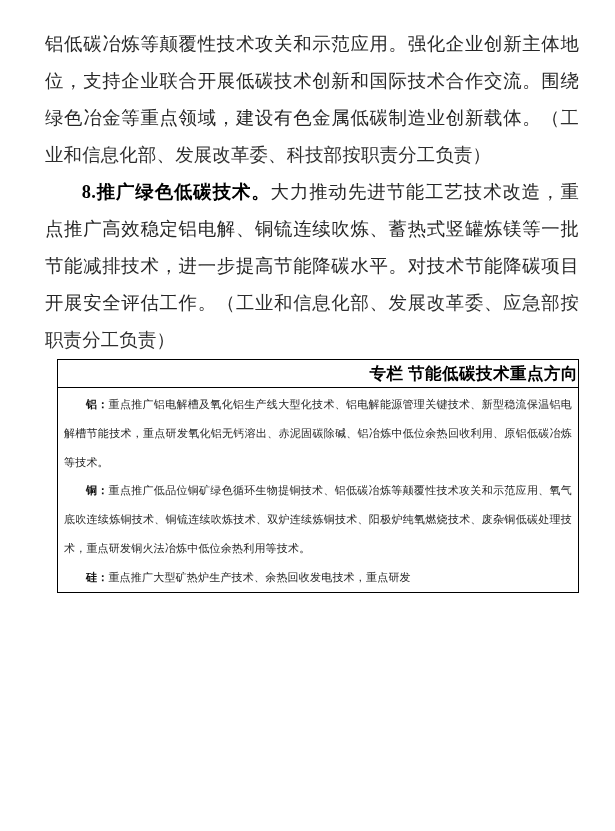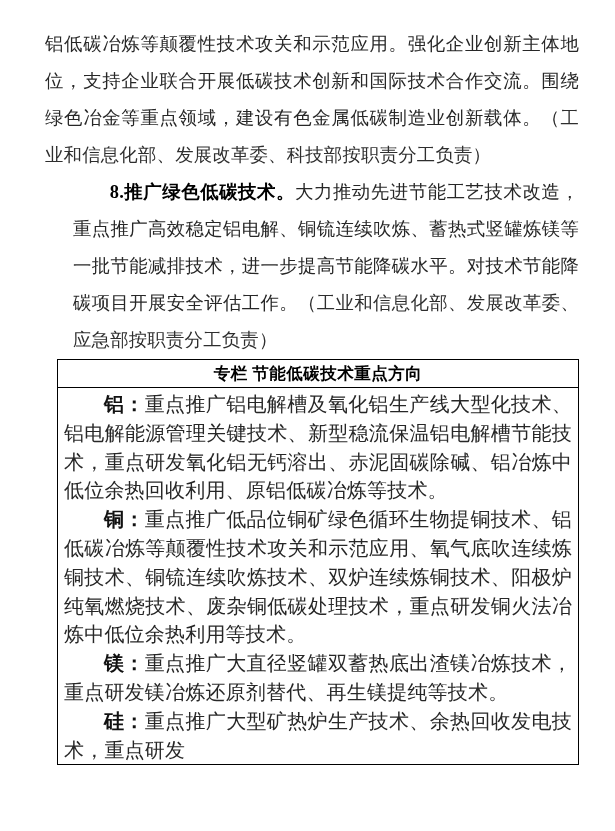--- a/index.html
+++ b/index.html
@@ -18,50 +18,50 @@
     font-family: "Liberation Serif", "DejaVu Serif", serif;
   }
   .para {
     margin: 0;
     font-size: 18.4px;
     line-height: 37px;
     text-align: justify;
     color: #272727;
     letter-spacing: 0.2px;
   }
-  .para.indent { text-indent: 2em; margin-left: 28px; }
+  .para.indent { text-indent: 2em; }
   .seg-bold {
     font-weight: bold;
     color: #000000;
   }
   .seg-kaiti {
     color: #2e2e2e;
   }
   .column-box {
     box-sizing: border-box;
     margin-left: 12px;
     border: 1.5px solid #000000;
     background: #ffffff;
   }
   .column-box-title {
     margin: 0;
     font-size: 16.5px;
     font-weight: bold;
-    text-align: center;
+    text-align: right;
     line-height: 27px;
     color: #000000;
     border-bottom: 1.5px solid #000000;
     letter-spacing: 0.5px;
   }
   .column-box-body {
     padding: 2px 6px 0 6px;
   }
   .box-para {
     margin: 0;
-    font-size: 20px;
+    font-size: 11px;
     line-height: 28.8px;
     text-align: justify;
     text-indent: 2em;
     color: #272727;
     letter-spacing: 0.2px;
   }
   .box-label {
     font-weight: 600;
     color: #111111;
   }
@@ -74,18 +74,17 @@
   <div>
       <p class="para"><span class="seg-regular">铝低碳冶炼等颠覆性技术攻关和示范应用。强化企业创新主体地位，支持企业联合开展低碳技术创新和国际技术合作交流。围绕绿色冶金等重点领域，建设有色金属低碳制造业创新载体。</span><span class="seg-kaiti">（工业和信息化部、发展改革委、科技部按职责分工负责）</span></p>
       <p class="para indent"><span class="seg-bold">8.推广绿色低碳技术。</span><span class="seg-regular">大力推动先进节能工艺技术改造，重点推广高效稳定铝电解、铜锍连续吹炼、蓄热式竖罐炼镁等一批节能减排技术，进一步提高节能降碳水平。对技术节能降碳项目开展安全评估工作。</span><span class="seg-kaiti">（工业和信息化部、发展改革委、应急部按职责分工负责）</span></p>
     </div>
 
   <div class="column-box">
     <p class="column-box-title">专栏 节能低碳技术重点方向</p>
     <div class="column-box-body">
         <p class="box-para"><span class="box-label">铝：</span><span>重点推广铝电解槽及氧化铝生产线大型化技术、铝电解能源管理关键技术、新型稳流保温铝电解槽节能技术，重点研发氧化铝无钙溶出、赤泥固碳除碱、铝冶炼中低位余热回收利用、原铝低碳冶炼等技术。</span></p>
         <p class="box-para"><span class="box-label">铜：</span><span>重点推广低品位铜矿绿色循环生物提铜技术、铝低碳冶炼等颠覆性技术攻关和示范应用、氧气底吹连续炼铜技术、铜锍连续吹炼技术、双炉连续炼铜技术、阳极炉纯氧燃烧技术、废杂铜低碳处理技术，重点研发铜火法冶炼中低位余热利用等技术。</span></p>
-        <p class="box-para"><span class="box-label">镁：</span><span>重点推广大直径竖罐双蓄热底出渣镁冶炼技术，重点研发镁冶炼还原剂替代、再生镁提纯等技术。</span></p>
         <p class="box-para"><span class="box-label">硅：</span><span>重点推广大型矿热炉生产技术、余热回收发电技术，重点研发</span></p>
       </div>
   </div>
 
 </div>
 
 </body></html>

